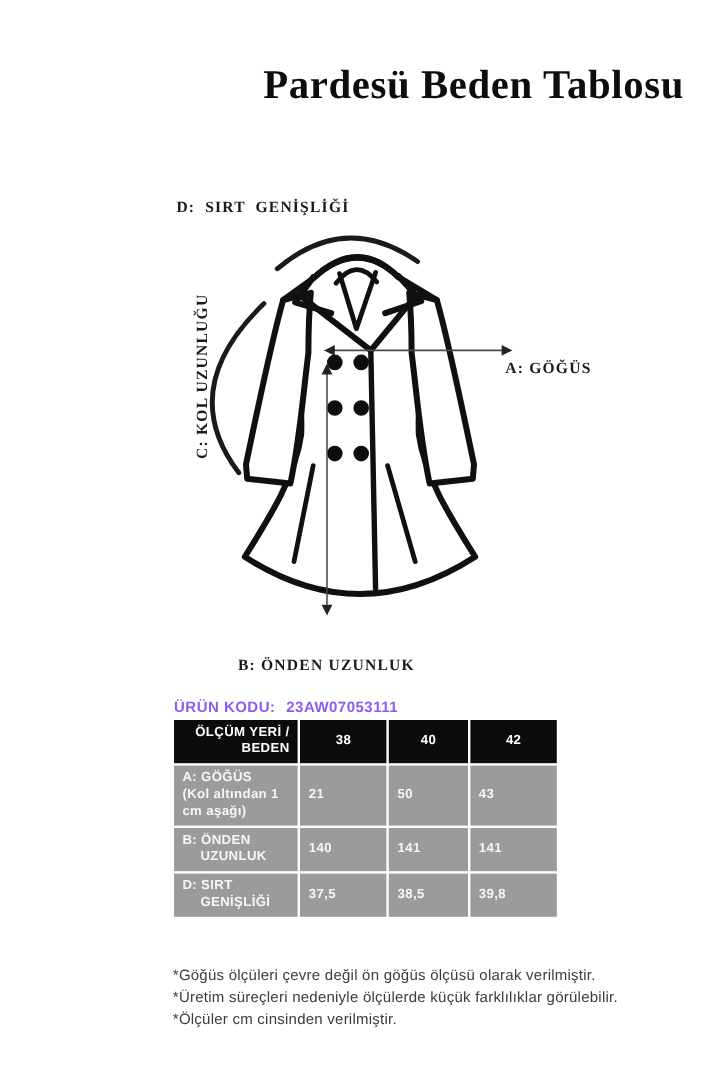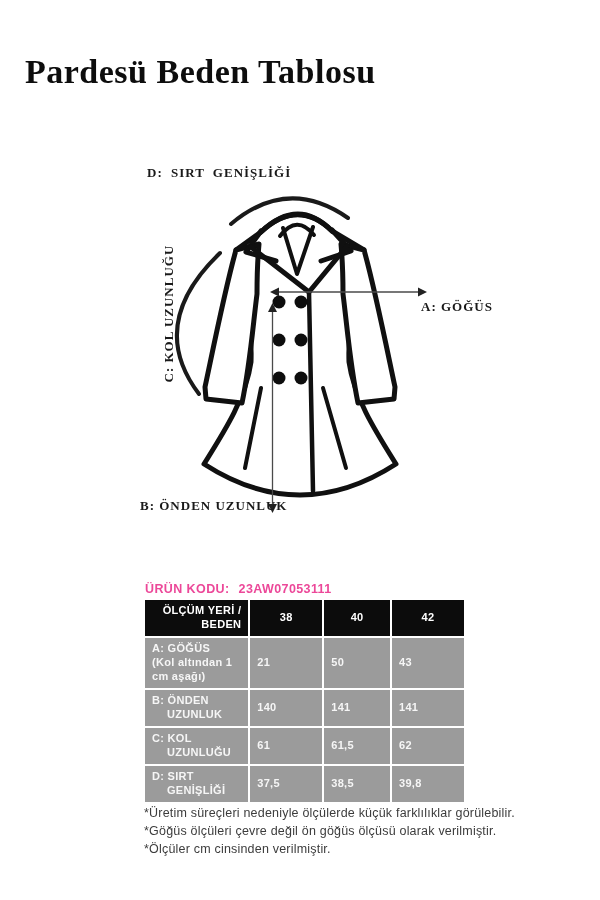--- a/index.html
+++ b/index.html
@@ -1,36 +1,36 @@
 <!DOCTYPE html>
 <html><head>
 <meta charset="utf-8">
 <style>
   html,body{margin:0;padding:0;background:#fff;}
   .page{position:relative;width:600px;height:900px;background:#ffffff;overflow:hidden;
         font-family:"Liberation Sans",sans-serif;color:#111;}
 
   
-  .title{position:absolute;left:25px;top:53px;width:560px;text-align:left;
+  .title{position:absolute;left:10px;top:53px;width:560px;text-align:right;
          font-family:"Liberation Serif",serif;font-weight:bold;font-size:34px;
          letter-spacing:.5px;color:#0d0d0d;white-space:nowrap;}
 
   
   .diagram-svg{position:absolute;left:125px;top:150px;width:360px;height:410px;}
   .diagram-label{position:absolute;font-family:"Liberation Serif",serif;font-weight:bold;
                  font-size:13px;letter-spacing:1px;color:#1a1a1a;white-space:nowrap;}
   .lbl-d{left:147px;top:165px;width:300px;text-align:left;word-spacing:4px;}
   .lbl-c{left:102px;top:309px;width:132px;height:15px;text-align:center;
          transform:rotate(-90deg);transform-origin:center;}
   .lbl-a{left:421px;top:299px;}
-  .lbl-b{left:140px;top:498px;width:264px;}
+  .lbl-b{left:140px;top:546px;width:264px;text-align:center;}
 
   
   .product-code{position:absolute;left:145px;top:582px;font-size:12.5px;font-weight:bold;
-                letter-spacing:.4px;color:#ec4899;}
+                letter-spacing:.4px;color:#8b5cf6;}
   .product-code .val{margin-left:9px;}
 
   
   .size-table{position:absolute;left:143px;top:598px;width:323px;
               border-collapse:separate;border-spacing:2px;table-layout:fixed;}
   .size-table th,.size-table td{font-size:11px;line-height:1.27;padding:4px 7px;
               font-weight:bold;letter-spacing:.3px;}
   .size-table thead th{background:#0c0c0c;color:#ffffff;}
   .size-table tbody td{background:#9b9b9b;color:#f6f6f6;}
   .th-measure{text-align:right;}
@@ -144,40 +144,30 @@
           <span>B: ÖNDEN</span>
 
           <span class="ind">UZUNLUK</span>
         </td>
         <td class="c-val">140</td>
         <td class="c-val">141</td>
         <td class="c-val">141</td>
       </tr>
       <tr>
         <td class="c-label">
-          <span>C: KOL</span>
-
-          <span class="ind">UZUNLUĞU</span>
-        </td>
-        <td class="c-val">61</td>
-        <td class="c-val">61,5</td>
-        <td class="c-val">62</td>
-      </tr>
-      <tr>
-        <td class="c-label">
           <span>D: SIRT</span>
 
           <span class="ind">GENİŞLİĞİ</span>
         </td>
         <td class="c-val">37,5</td>
         <td class="c-val">38,5</td>
         <td class="c-val">39,8</td>
       </tr>
     </tbody>
   </table>
 
   <div class="footnotes">
+    <div>*Göğüs ölçüleri çevre değil ön göğüs ölçüsü olarak verilmiştir.</div>
     <div>*Üretim süreçleri nedeniyle ölçülerde küçük farklılıklar görülebilir.</div>
-    <div>*Göğüs ölçüleri çevre değil ön göğüs ölçüsü olarak verilmiştir.</div>
     <div>*Ölçüler cm cinsinden verilmiştir.</div>
   </div>
 
 </div>
 
 </body></html>

